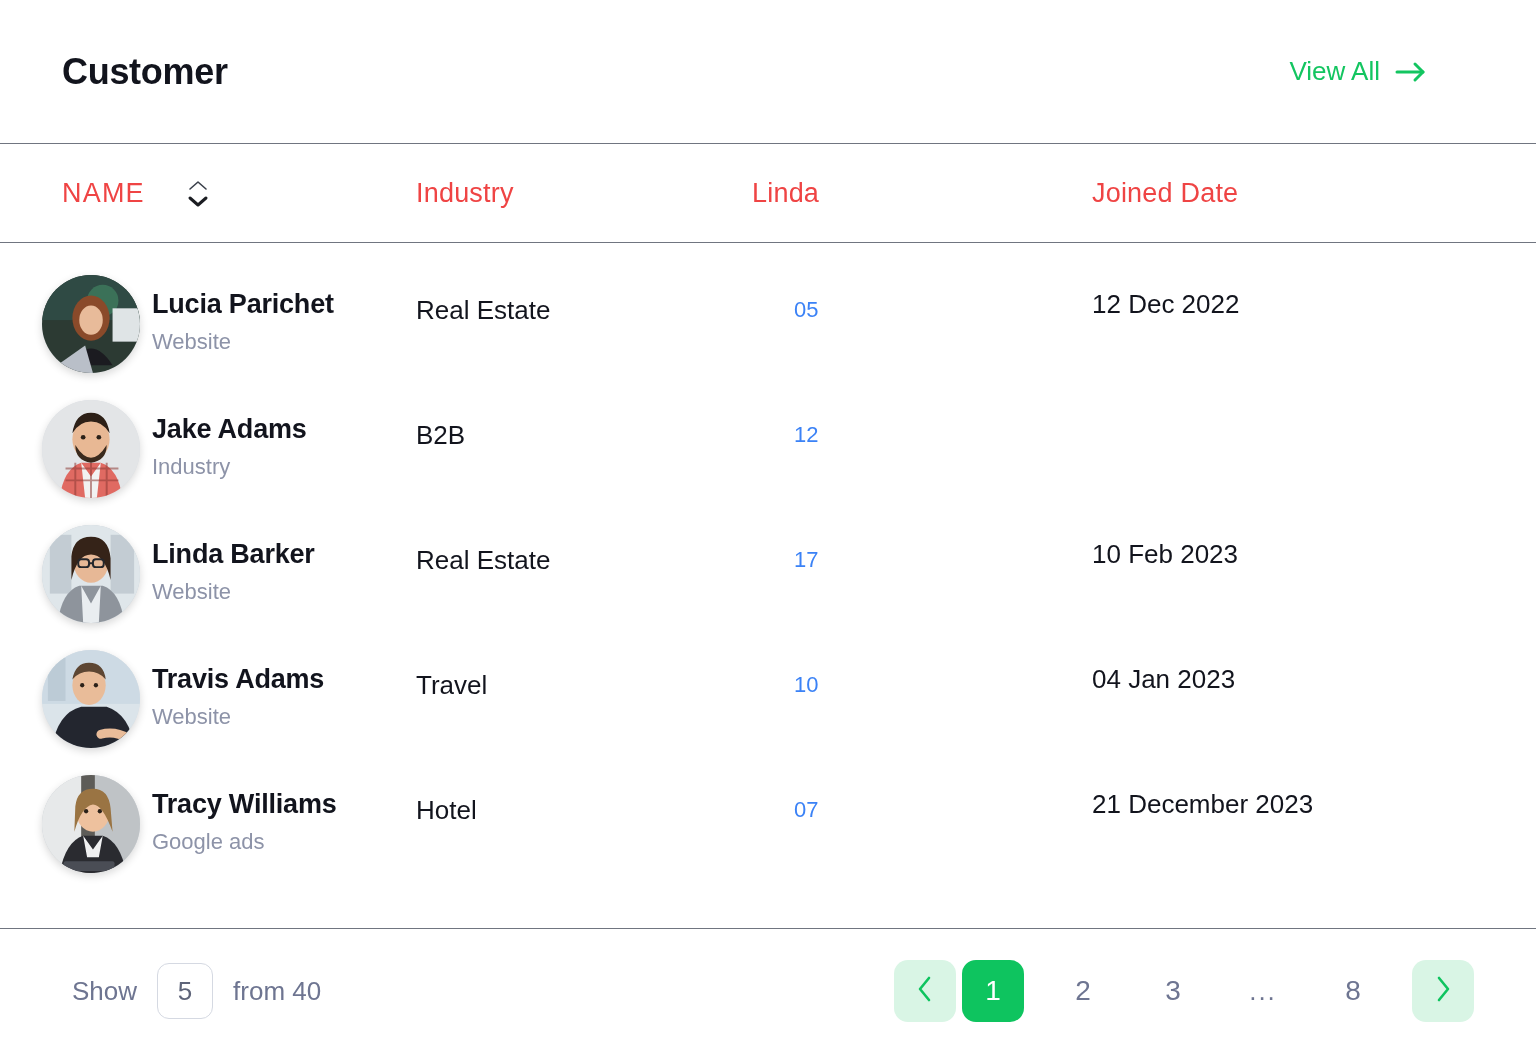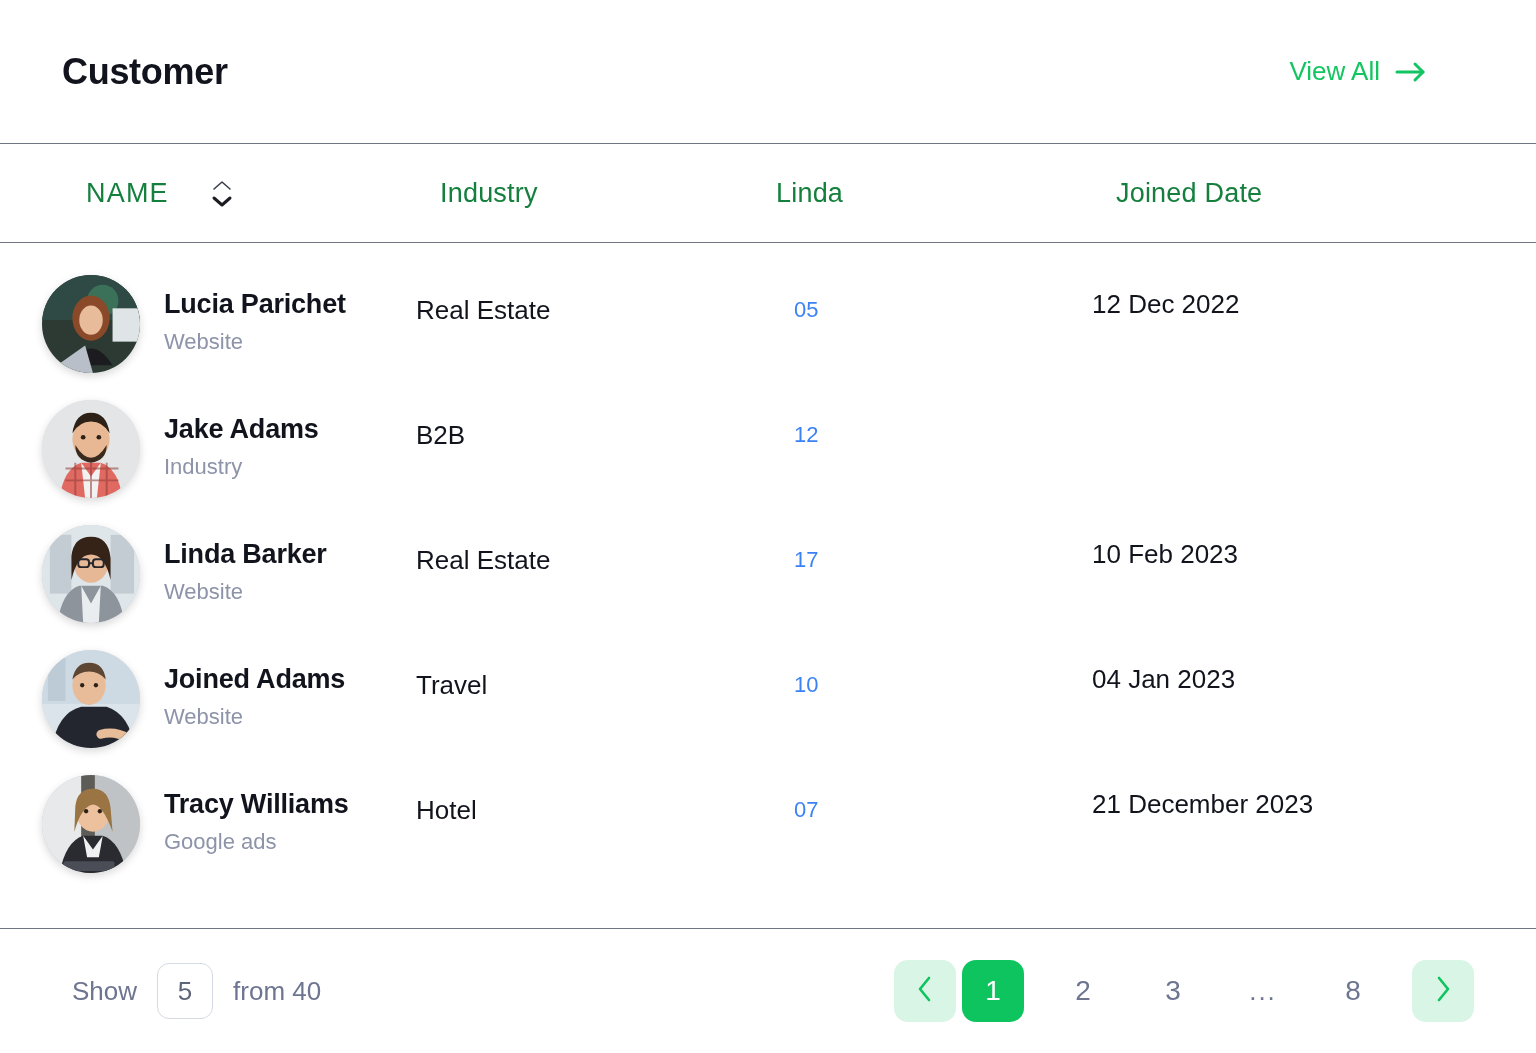--- a/index.html
+++ b/index.html
@@ -63,24 +63,23 @@
     border-bottom: 1.4px solid #707580;
   }
 
   .col-name     { width: 416px; padding-left: 62px; display: flex; align-items: center; }
   .col-industry { width: 336px; }
   .col-users    { width: 340px; }
   .col-joined   { flex: 1 1 auto; }
 
   .th-label {
     font-size: 27px;
-    color: #15803d;
+    color: #ef4444;
     font-weight: 400;
     letter-spacing: 0.2px;
-    margin-left: 24px;
   }
   .th-label.upper { letter-spacing: 1.2px; }
 
   .sort-icon {
     margin-left: 42px;
     display: flex;
     flex-direction: column;
     align-items: center;
     gap: 3px;
     cursor: pointer;
@@ -99,21 +98,21 @@
     display: flex;
     align-items: flex-start;
     padding-top: 14px;
   }
 
   .cell-name {
     width: 416px;
     padding-left: 42px;
     display: flex;
     align-items: flex-start;
-    gap: 24px;
+    gap: 12px;
   }
 
   .avatar {
     width: 98px;
     height: 98px;
     border-radius: 50%;
     flex: 0 0 98px;
     overflow: hidden;
     position: relative;
     box-shadow: 0 3px 8px rgba(0,0,0,0.16);
@@ -354,21 +353,21 @@
             <rect x="6" y="8" width="18" height="44" fill="#bccbd6"></rect>
             <path d="M10 100 Q16 64 40 58 L66 58 Q90 66 94 100 Z" fill="#23262f"></path>
             <ellipse cx="48" cy="36" rx="17" ry="20" fill="#e9bc99"></ellipse>
             <path d="M31 30 Q34 13 48 13 Q63 13 65 30 Q58 22 48 22 Q38 22 31 30 Z" fill="#5d4633"></path>
             <circle cx="41" cy="36" r="2.2" fill="#2b2119"></circle>
             <circle cx="55" cy="36" r="2.2" fill="#2b2119"></circle>
             <path d="M60 86 Q74 82 88 90" stroke="#e9bc99" stroke-width="9" stroke-linecap="round" fill="none"></path>
           </svg>
         </div>
         <div class="name-block">
-          <div class="cust-name">Joined Adams</div>
+          <div class="cust-name">Travis Adams</div>
           <div class="cust-source">Website</div>
         </div>
       </div>
       <div class="cell-industry">Travel</div>
       <div class="cell-users">10</div>
       <div class="cell-joined">04 Jan 2023</div>
     </div>
 
     <div class="table-row">
       <div class="cell-name">

